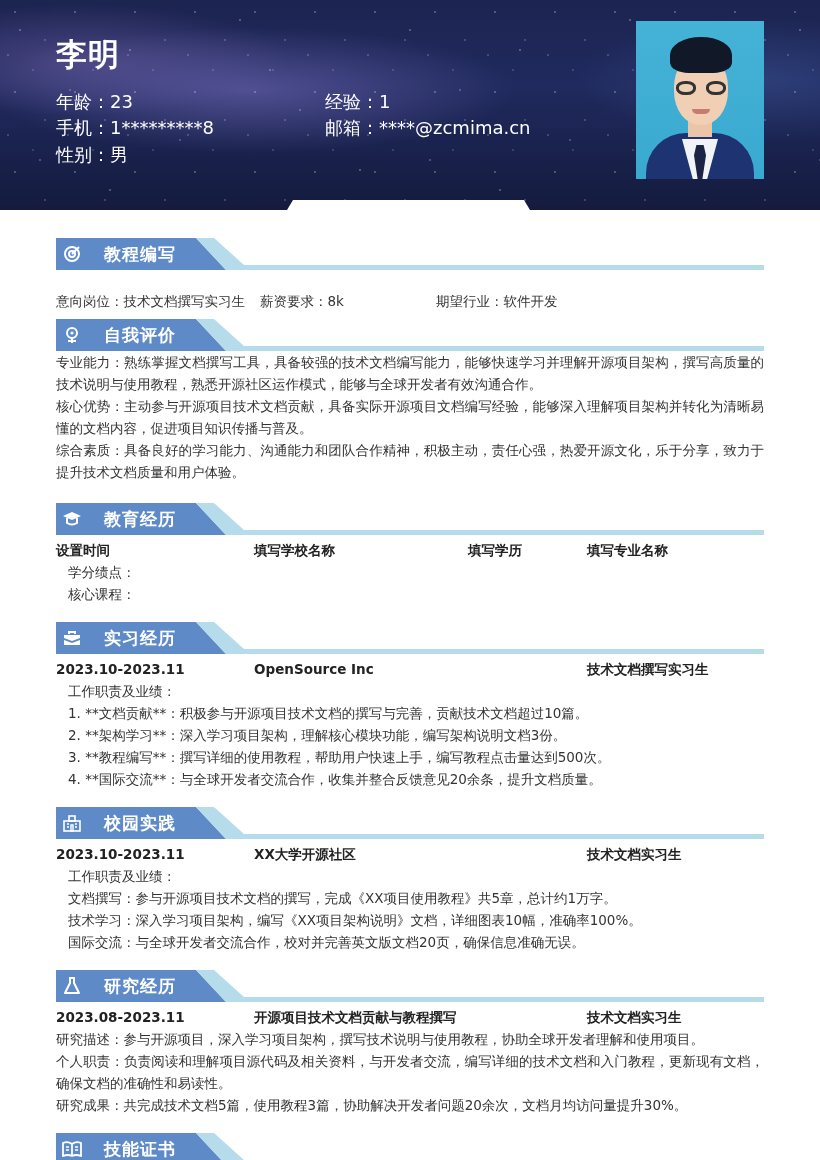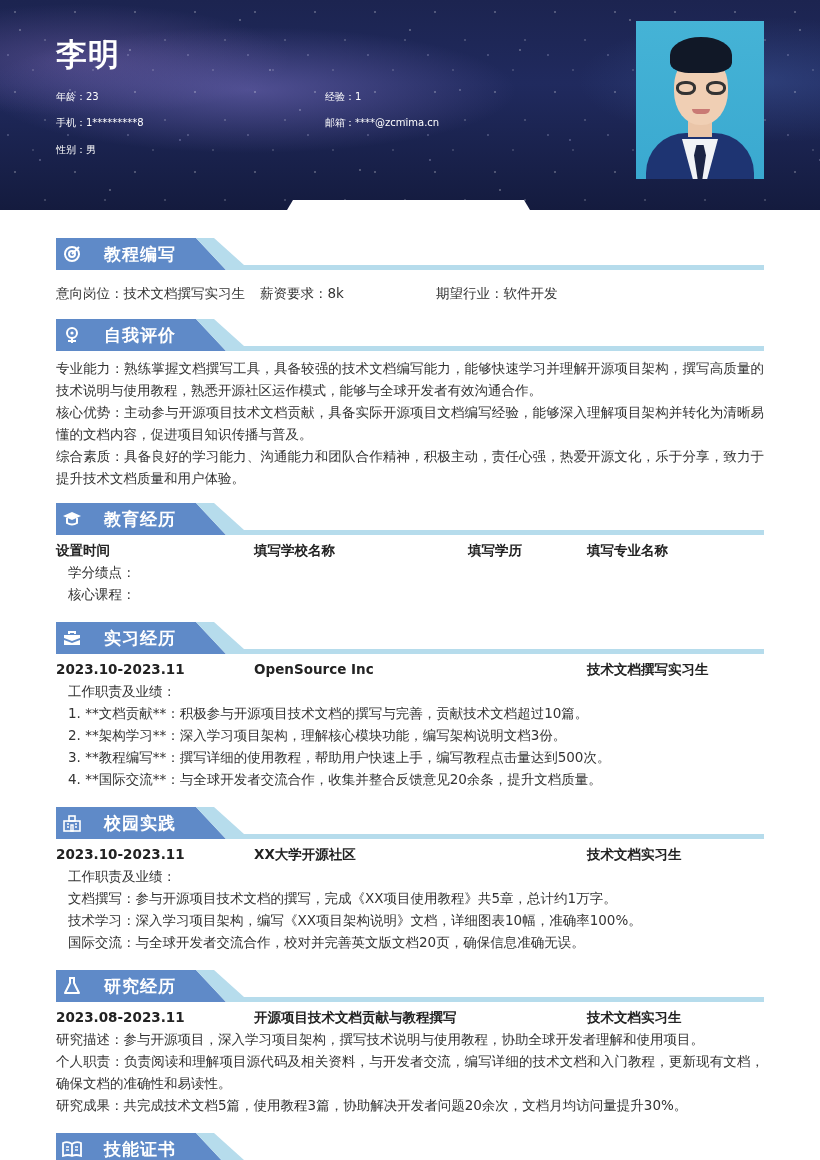--- a/index.html
+++ b/index.html
@@ -43,21 +43,21 @@
   }
   .notch {
     position: absolute; left: 287px; top: 200px; width: 243px; height: 10px;
     background: #ffffff;
     clip-path: polygon(6px 0, 237px 0, 243px 10px, 0 10px);
   }
   .name {
     position: absolute; left: 56px; top: 34px;
     font-size: 31px; font-weight: bold; color: #ffffff; letter-spacing: 1px;
   }
-  .info { position: absolute; font-size: 10px; color: #ffffff; white-space: nowrap; }
+  .info { position: absolute; font-size: 18px; color: #ffffff; white-space: nowrap; }
   .photo {
     position: absolute; left: 636px; top: 21px; width: 128px; height: 158px;
     background: linear-gradient(180deg, #45b3d6 0%, #3aa9d0 100%);
     overflow: hidden;
   }
   .photo .suit { position:absolute; left: 10px; bottom: -6px; width: 108px; height: 52px; background:#1e3472; border-radius: 40px 40px 0 0; }
   .photo .shirt { position:absolute; left: 46px; bottom: 0; width: 36px; height: 40px; background:#f1f3f6; clip-path: polygon(0 0,100% 0,70% 100%,30% 100%); }
   .photo .tie { position:absolute; left: 58px; bottom: 0; width: 12px; height: 34px; background:#1b2444; clip-path: polygon(20% 0,80% 0,100% 30%,70% 100%,30% 100%,0 30%); }
   .photo .neck { position:absolute; left: 52px; top: 92px; width: 24px; height: 24px; background:#eac5a8; }
   .photo .face { position:absolute; left: 38px; top: 34px; width: 54px; height: 70px; background:#f0cfb4; border-radius: 45% 45% 48% 48%; }
@@ -144,42 +144,42 @@
     <div class="sec-line"></div>
     <div class="sec-icon">
       <svg width="18" height="18" viewBox="0 0 18 18">
           <circle cx="9" cy="9" r="7" fill="none" stroke="#fff" stroke-width="2"></circle>
           <circle cx="9" cy="9" r="3" fill="none" stroke="#fff" stroke-width="2"></circle>
           <path d="M9 9 L16 2" stroke="#fff" stroke-width="2"></path>
         </svg>
     </div>
     <div class="sec-title">教程编写</div>
   </div>
-  <div class="row" style="margin-top:12px;">
+  <div class="row" style="margin-top:20px;">
     <span style="left:0;">意向岗位：技术文档撰写实习生</span>
     <span style="left:204px;">薪资要求：8k</span>
     <span style="left:380px;">期望行业：软件开发</span>
   </div>
 </div>
 
 <div class="section" style="top:319px;">
   <div class="sec-head">
     <div class="sec-bar"></div>
     <div class="sec-slant"></div>
     <div class="sec-line"></div>
     <div class="sec-icon">
       <svg width="16" height="18" viewBox="0 0 16 18">
           <circle cx="8" cy="7" r="5" fill="none" stroke="#fff" stroke-width="2"></circle>
           <circle cx="8" cy="7" r="1.6" fill="#fff"></circle>
           <path d="M8 12 V17 M4 15 H12" stroke="#fff" stroke-width="2"></path>
         </svg>
     </div>
     <div class="sec-title">自我评价</div>
   </div>
-  <div style="margin-top:6px;">
+  <div style="margin-top:0;">
     <p class="para">专业能力：熟练掌握文档撰写工具，具备较强的技术文档编写能力，能够快速学习并理解开源项目架构，撰写高质量的技术说明与使用教程，熟悉开源社区运作模式，能够与全球开发者有效沟通合作。</p>
     <p class="para">核心优势：主动参与开源项目技术文档贡献，具备实际开源项目文档编写经验，能够深入理解项目架构并转化为清晰易懂的文档内容，促进项目知识传播与普及。</p>
     <p class="para">综合素质：具备良好的学习能力、沟通能力和团队合作精神，积极主动，责任心强，热爱开源文化，乐于分享，致力于提升技术文档质量和用户体验。</p>
   </div>
 </div>
 
 <div class="section" style="top:503px;">
   <div class="sec-head">
     <div class="sec-bar"></div>
     <div class="sec-slant"></div>

